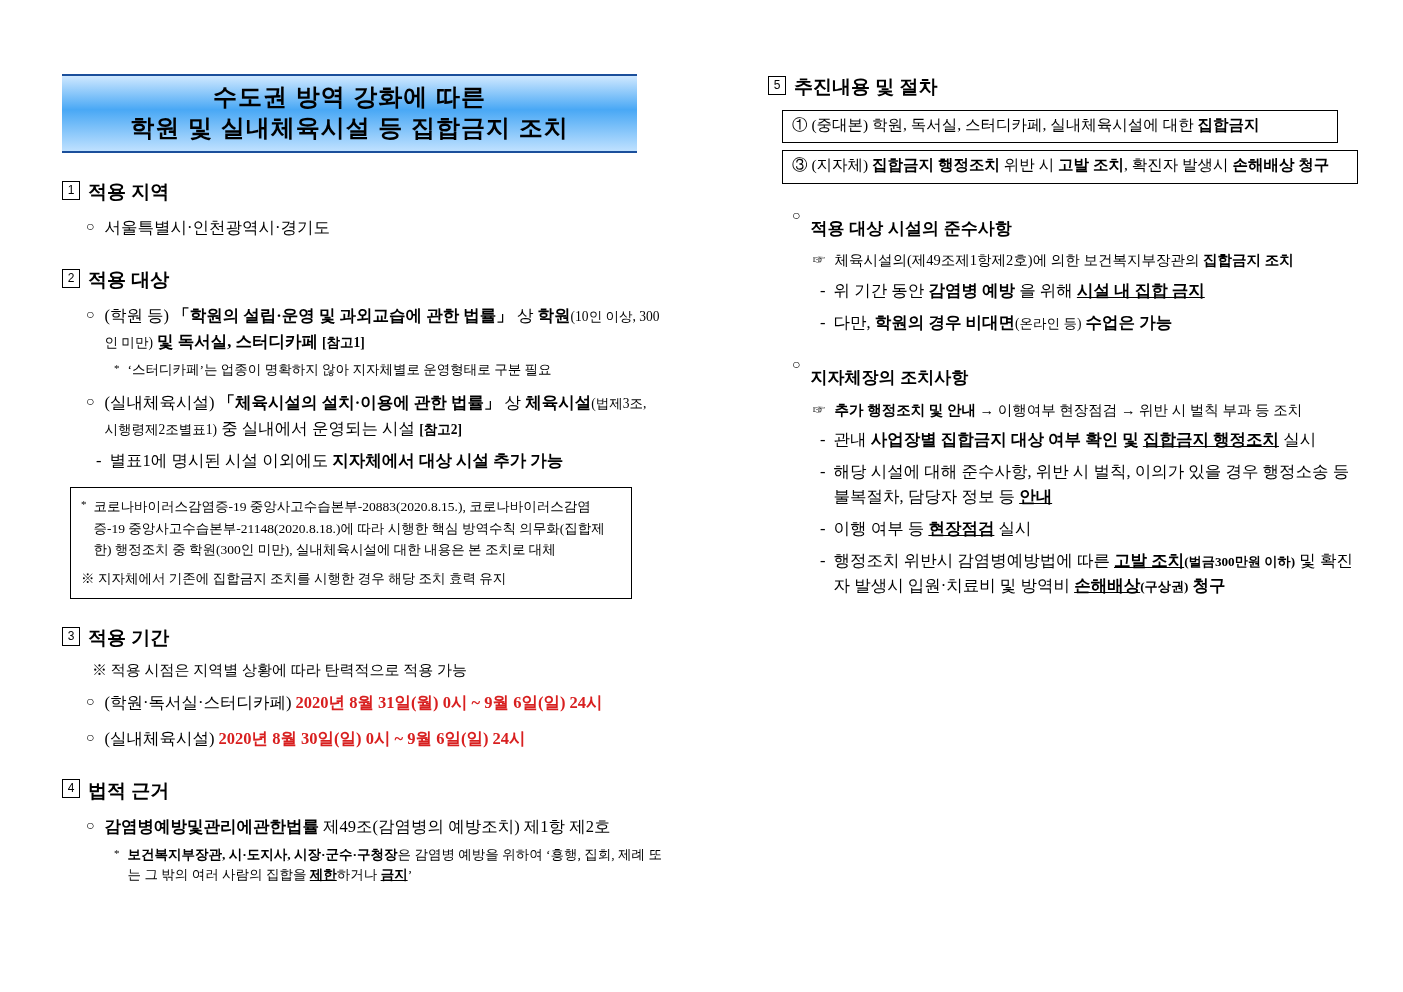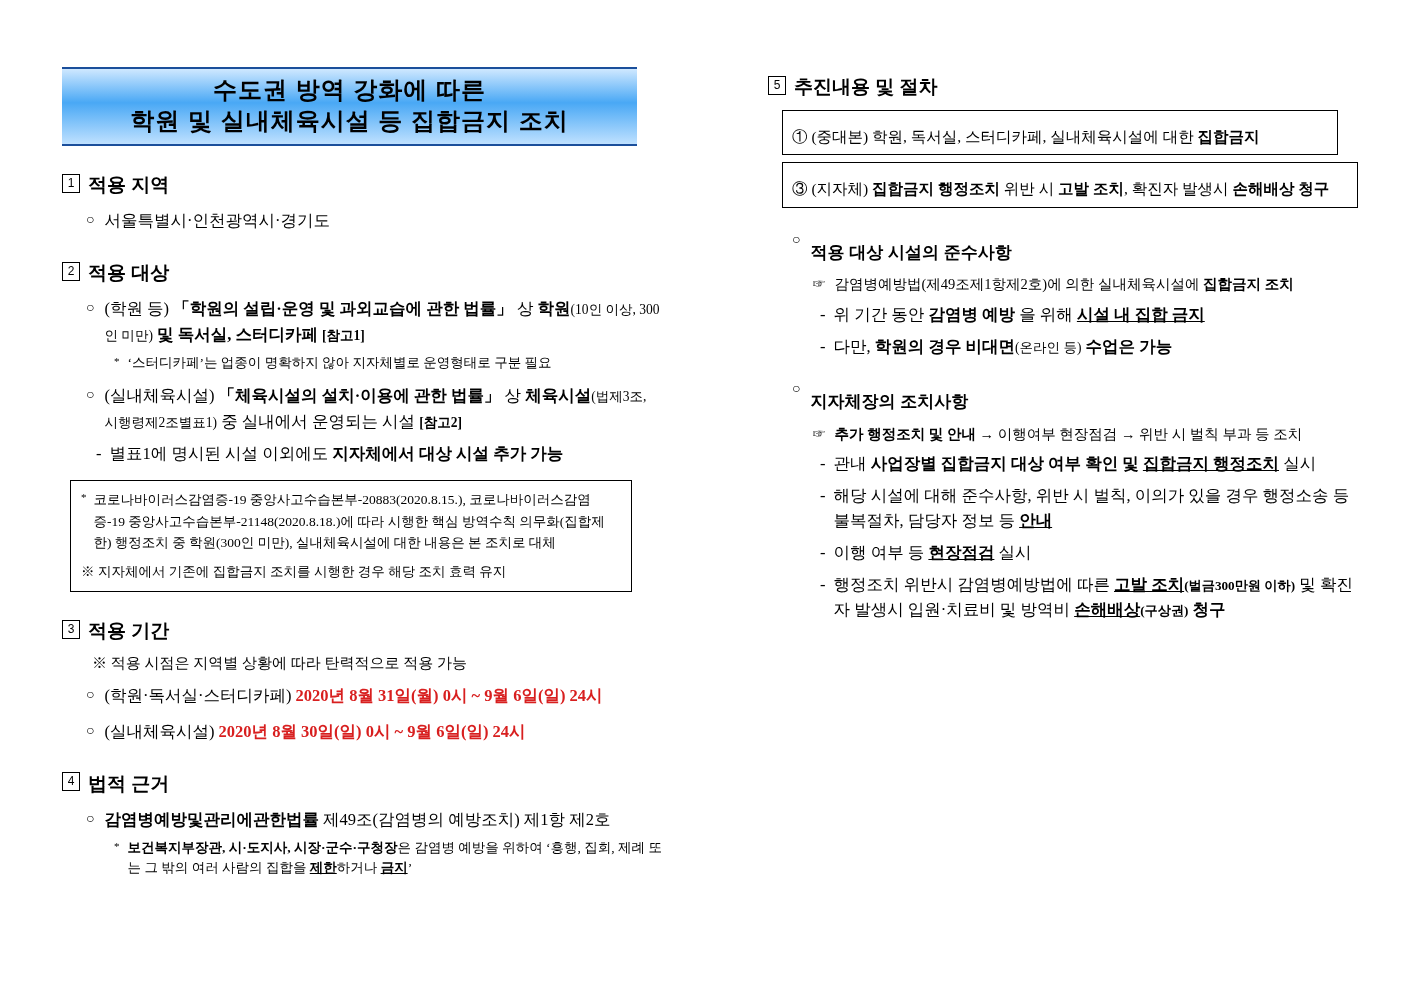--- a/index.html
+++ b/index.html
@@ -18,21 +18,21 @@
   }
   .page {
     position: relative;
     width: 1403px;
     height: 992px;
     box-sizing: border-box;
   }
   .col-left {
     position: absolute;
     left: 62px;
-    top: 67px;
+    top: 74px;
     width: 600px;
   }
   .col-right {
     position: absolute;
     left: 768px;
     top: 74px;
     width: 590px;
   }
 
   
@@ -138,21 +138,21 @@
     line-height: 1.6;
   }
   .note-box .row { display: flex; gap: 7px; }
   .note-box .mk { flex: 0 0 auto; font-size: 11px; }
   .note-box .sep { margin-top: 7px; }
 
   
   .proc-box {
     border: 1px solid #000;
     box-sizing: border-box;
-    padding: 15px 9px 6px 9px;
+    padding: 3px 9px 6px 9px;
     margin: 0 0 7px 14px;
     font-size: 15.5px;
     line-height: 1.45;
   }
   .proc-box.w1 { width: 556px; }
   .proc-box.w2 { width: 562px; }
   .proc-box.w3 { width: 576px; }
   .proc-box .sub {
     font-size: 12px;
     text-align: center;
@@ -304,21 +304,21 @@
     </div>
 
     <div class="b-o" style="margin-top:20px;">
       <span class="mk">○</span>
       <span class="tx bold sans" style="font-size:17px;">적용 대상 시설의 준수사항</span>
     </div>
 
     <div class="b-hand">
       <span class="mk">☞</span>
       <span>
-        <span>감염병예방법(제49조제1항제2호)에 의한 실내체육시설에</span>
+        <span>체육시설의(제49조제1항제2호)에 의한 보건복지부장관의</span>
         <span class="bold">집합금지 조치</span>
       </span>
     </div>
 
     <div class="b-dash" style="margin-left:52px;">
       <span class="mk">-</span>
       <span>
         <span>위 기간 동안</span>
         <span class="bold">감염병 예방</span>
         <span>을 위해</span>

